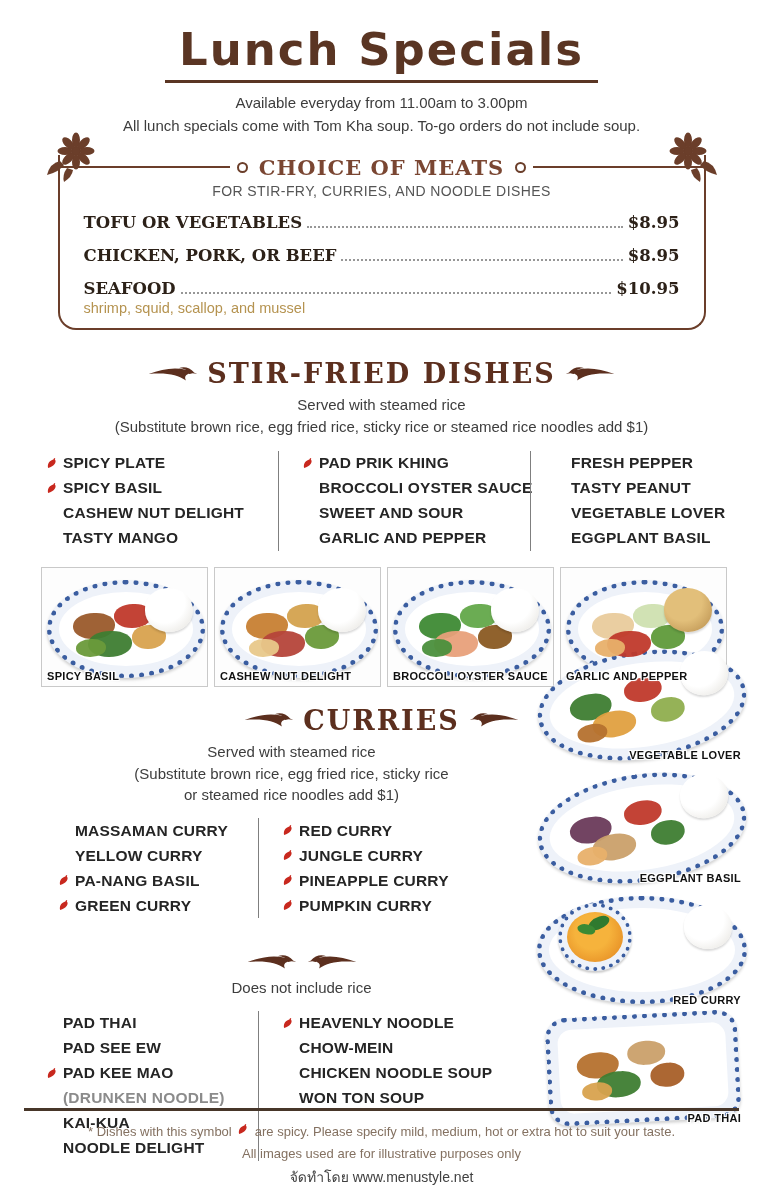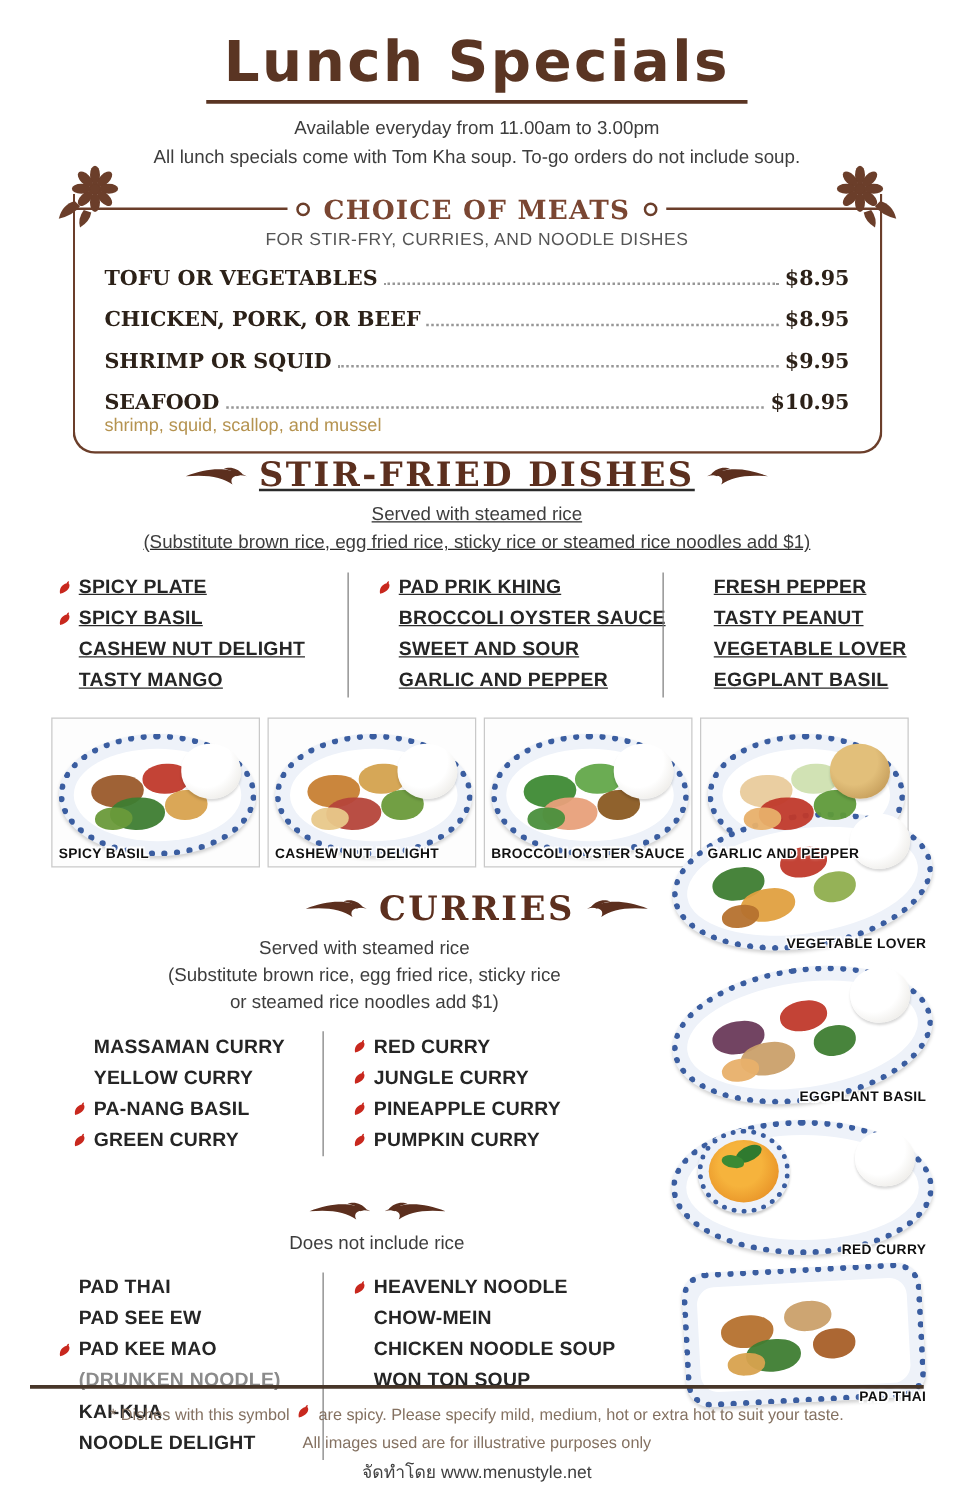--- a/index.html
+++ b/index.html
@@ -86,21 +86,21 @@
   .curry{position:absolute;inset:9px;border-radius:50%;background:radial-gradient(circle at 45% 40%,#f6b33c 40%,#e2851f 95%);}
   .basil{position:absolute;left:30px;top:14px;width:22px;height:12px;background:#2f7a2f;border-radius:60% 40% 60% 40%;transform:rotate(-18deg);z-index:5;}
   .basil:after{content:"";position:absolute;left:-12px;top:3px;width:18px;height:10px;background:#3b8a34;border-radius:50% 60% 40% 60%;transform:rotate(24deg);}
   
   .footer{position:absolute;left:0;right:0;bottom:0;padding-bottom:12px;}
   .footer-rule{border-top:3px solid #473629;margin:0 24px 12px;}
   .footnote{display:flex;justify-content:center;align-items:center;gap:5px;
     font-size:13px;color:#847161;}
   .foot2{text-align:center;font-size:13px;color:#847161;margin-top:7px;}
   .foot3{text-align:center;font-size:14px;color:#404040;margin-top:5px;}
-  .sect-stir{margin-top:2px;text-decoration:underline;} .sect-curries{margin-top:18px;} .sect-noodles{margin-top:34px;}
+  .sect-stir{margin-top:28px;} .sect-curries{margin-top:18px;} .sect-noodles{margin-top:34px;}
 </style>
 </head>
 <body>
 
 <div class="page">
 
   <div class="hdr">
     <div><span class="title">Lunch Specials</span></div>
     <div class="sub">Available everyday from 11.00am to 3.00pm</div>
     <div class="sub" style="margin-top:0;">All lunch specials come with Tom Kha soup. To-go orders do not include soup.</div>
@@ -154,25 +154,20 @@
           <span>TOFU OR VEGETABLES</span>
           <span class="meat-leader"></span>
           <span>$8.95</span>
         </div>
         <div class="meat-row">
           <span>CHICKEN, PORK, OR BEEF</span>
           <span class="meat-leader"></span>
           <span>$8.95</span>
         </div>
         <div class="meat-row">
-          <span>SHRIMP OR SQUID</span>
-          <span class="meat-leader"></span>
-          <span>$9.95</span>
-        </div>
-        <div class="meat-row">
           <span>SEAFOOD</span>
           <span class="meat-leader"></span>
           <span>$10.95</span>
         </div>
         <div class="meat-note">shrimp, squid, scallop, and mussel</div>
       </div>
   </div>
 
   <div class="sect-stir">
     <div class="section-header">

